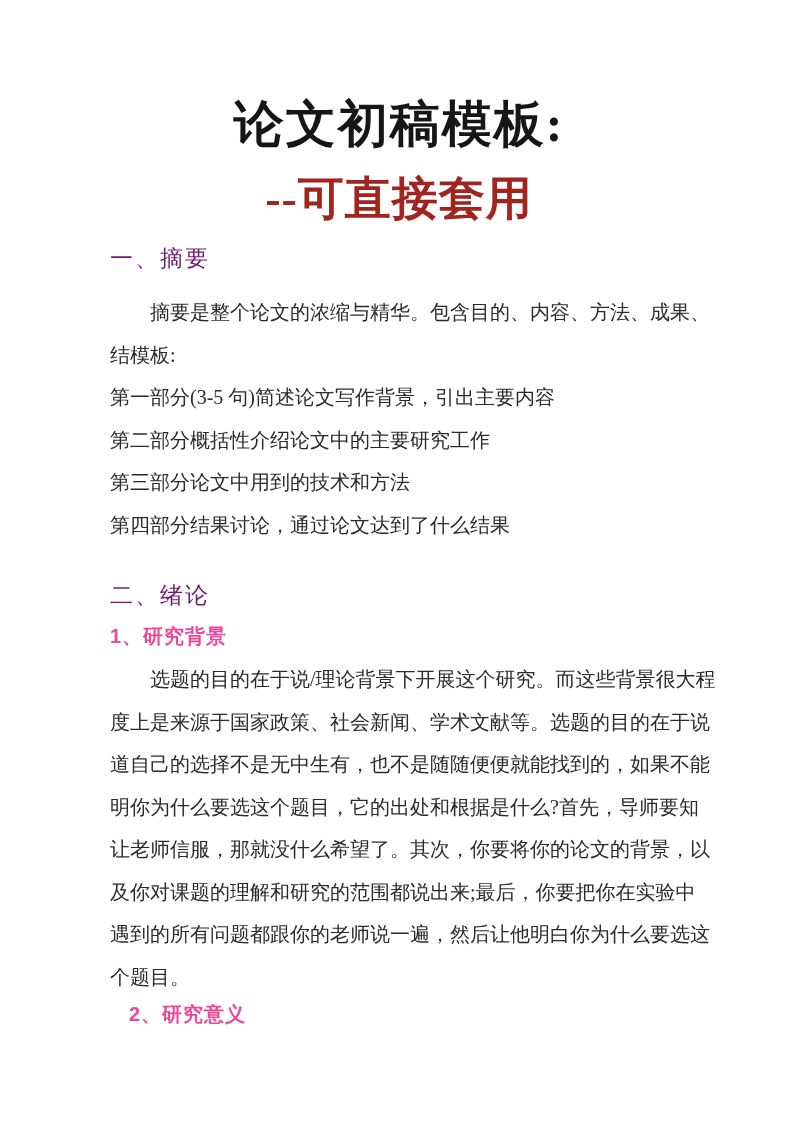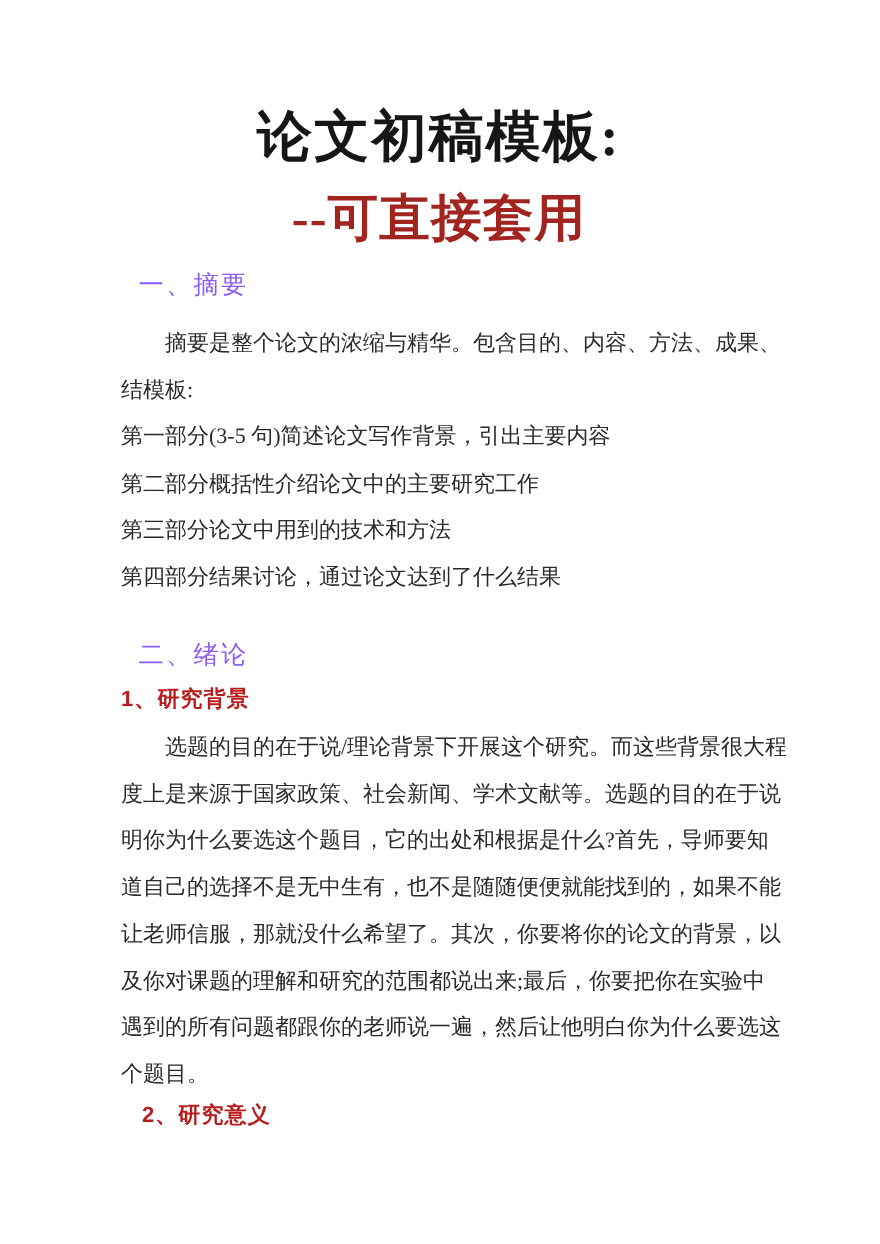--- a/index.html
+++ b/index.html
@@ -31,36 +31,36 @@
   .doc-subtitle {
     margin: 11px;
     text-align: center;
     font-size: 46px;
     line-height: 56px;
     font-weight: 700;
     color: #a2241e;
     letter-spacing: 1px;
   }
   .sec-heading {
-    margin: 16px 0 0 16px;
+    margin: 16px 0 0 0;
     font-size: 23px;
     line-height: 32px;
     font-weight: 400;
-    color: #8b5cf6;
+    color: #701a75;
     letter-spacing: 2px;
   }
   .sec-heading.intro {
     margin-top: 34px;
   }
   .sub-heading {
     margin: 10px 0 0 0;
     font-size: 20px;
     line-height: 28px;
     font-weight: 700;
-    color: #b91c1c;
+    color: #ec4899;
     font-family: "Liberation Sans", "DejaVu Sans", sans-serif;
     letter-spacing: 1px;
   }
   .sub-heading.last {
     margin-top: 2px;
     margin-left: 19px;
   }
   .para-block {
     margin: 16px 0 0 0;
   }
@@ -102,22 +102,22 @@
     <div class="bline noj">第四部分结果讨论，通过论文达到了什么结果</div>
   </div>
 
   <h2 class="sec-heading intro">二、绪论</h2>
 
   <h3 class="sub-heading">1、研究背景</h3>
 
   <div class="para-block intro-para">
     <div class="bline ind">选题的目的在于说/理论背景下开展这个研究。而这些背景很大程</div>
     <div class="bline">度上是来源于国家政策、社会新闻、学术文献等。选题的目的在于说</div>
+    <div class="bline">道自己的选择不是无中生有，也不是随随便便就能找到的，如果不能</div>
     <div class="bline">明你为什么要选这个题目，它的出处和根据是什么?首先，导师要知</div>
-    <div class="bline">道自己的选择不是无中生有，也不是随随便便就能找到的，如果不能</div>
     <div class="bline">让老师信服，那就没什么希望了。其次，你要将你的论文的背景，以</div>
     <div class="bline">及你对课题的理解和研究的范围都说出来;最后，你要把你在实验中</div>
     <div class="bline">遇到的所有问题都跟你的老师说一遍，然后让他明白你为什么要选这</div>
     <div class="bline noj">个题目。</div>
   </div>
 
   <h3 class="sub-heading last">2、研究意义</h3>
 
 </div>
 

